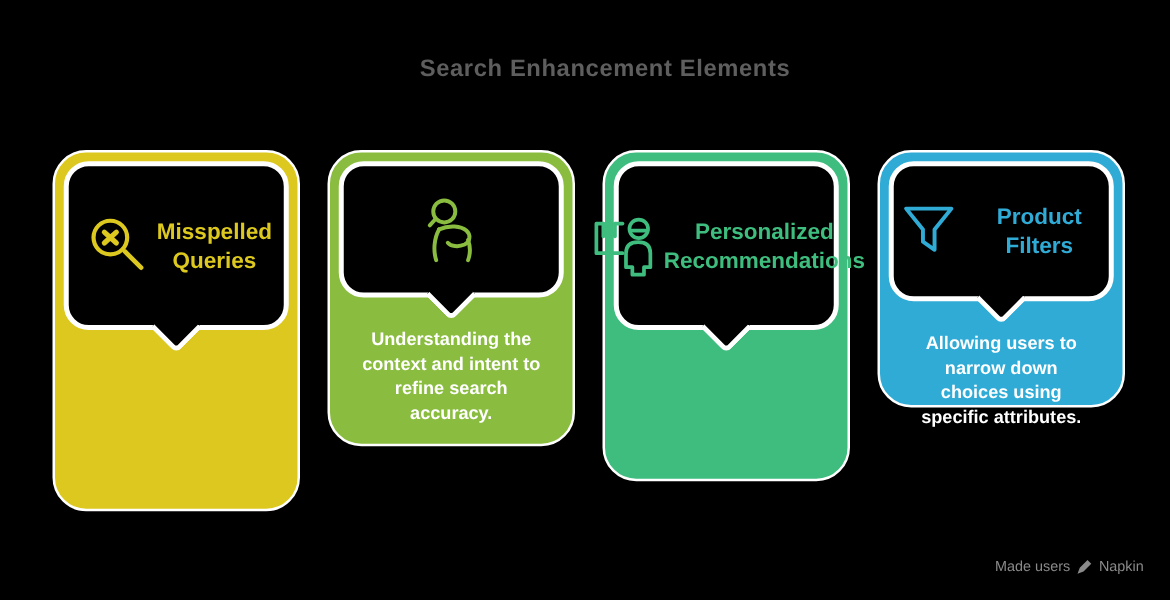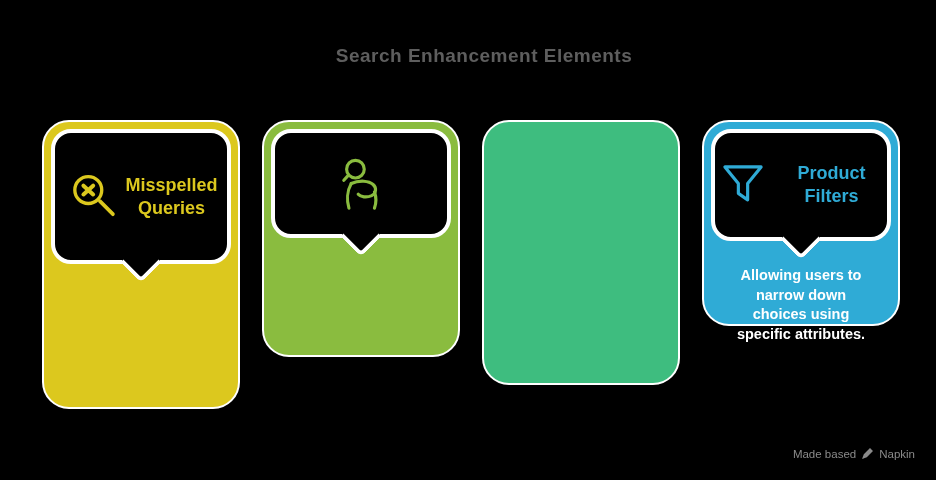--- a/index.html
+++ b/index.html
@@ -103,39 +103,55 @@
   <div class="card card-1" style="--c: #8abc3f;">
     <div class="bubble">
       <svg class="icon" width="56" height="52" viewBox="0 0 60 56" fill="none" stroke="currentColor" stroke-width="3.4" stroke-linecap="round" stroke-linejoin="round">
         <circle cx="24" cy="12" r="9.5"></circle>
         <path d="M16.5 18.5 L11.5 24"></path>
         <path d="M19.5 27.5 C15 35.5 14.5 46 17 54"></path>
         <path d="M19.5 27.5 C28.5 23.5 38.5 24.5 43 28.5 C47 32 46.5 38 41.5 40.5 C36 43 29.5 42 27 39"></path>
         <path d="M44.5 36.5 C47 43.5 46.5 48.5 44.5 54"></path>
       </svg>
     </div>
+    <div class="desc">Understanding the
+context and intent to
+refine search
+accuracy.</div>
   </div>
 
   <div class="card card-2" style="--c: #3ebd7f;">
+    <div class="bubble">
+      <svg class="icon" width="56" height="52" viewBox="0 0 60 56" fill="none" stroke="currentColor" stroke-width="3.2" stroke-linecap="round" stroke-linejoin="round">
+        <path d="M13.5 8.5 L7.5 8.5 L7.5 34 L30 34"></path>
+        <path d="M23.5 8.5 L30 8.5"></path>
+        <path d="M13.5 8.5 L13.5 19.5 L18.5 15.5 L23.5 19.5 L23.5 8.5"></path>
+        <circle cx="44" cy="13" r="8"></circle>
+        <path d="M36.5 14.5 L51.5 14.5"></path>
+        <path d="M33 46 L33 34 C33 27.5 36.5 24.5 43.5 24.5 C50.5 24.5 54 27.5 54 34 L54 46 L48.5 46 L48.5 52.5 L38.5 52.5 L38.5 46 Z"></path>
+      </svg>
+      <div class="card-title">Personalized
+Recommendations</div>
+    </div>
   </div>
 
   <div class="card card-3" style="--c: #2fabd6;">
     <div class="bubble">
       <svg class="icon" width="56" height="52" viewBox="0 0 60 56" fill="none" stroke="currentColor" stroke-width="3.4" stroke-linecap="round" stroke-linejoin="round">
         <path d="M10.5 8.5 L49.5 8.5 L35 26.5 L35 44 L25 37 L25 26.5 Z"></path>
       </svg>
       <div class="card-title">Product Filters</div>
     </div>
     <div class="desc">Allowing users to
 narrow down
 choices using
 specific attributes.</div>
   </div>
 
 </div>
 
 <div class="watermark" style="color: rgb(138, 138, 138);">
-  <span>Made based</span>
+  <span>Made users</span>
   <svg width="13" height="13" viewBox="0 0 13 13">
     <path d="M1 12 L2.8 7.2 L9 1 L12 4 L5.8 10.2 Z M2.8 7.2 L5.8 10.2" fill="currentColor"></path>
   </svg>
   <span class="brand">Napkin</span>
 </div>
 
 </body></html>

